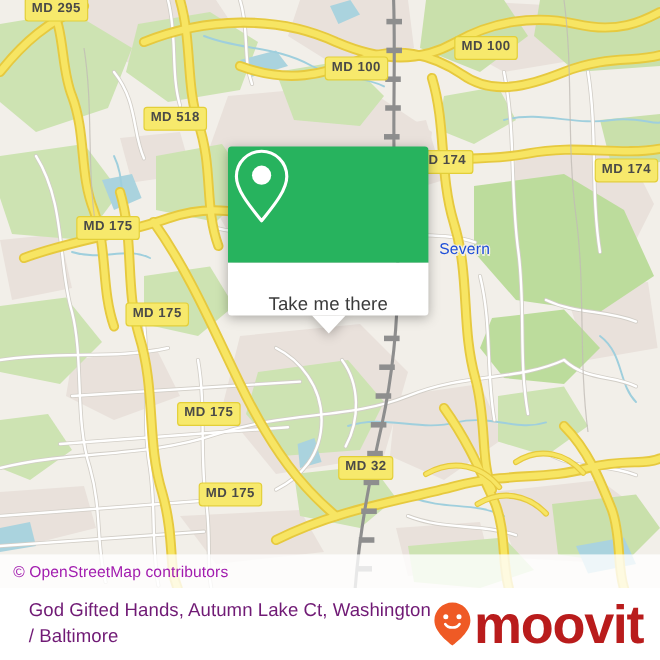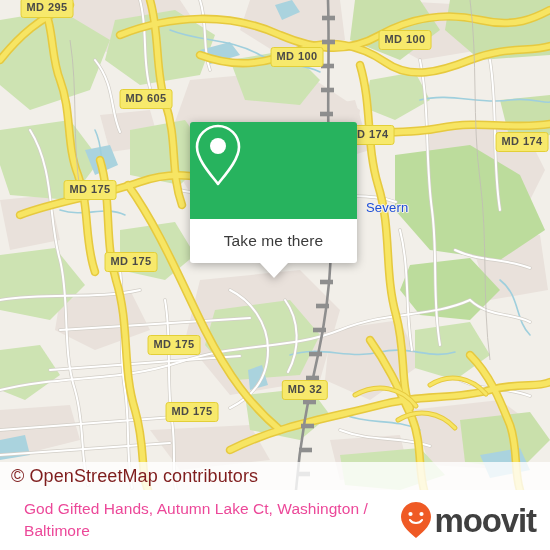--- a/index.html
+++ b/index.html
@@ -56,57 +56,57 @@
   #callout-top{
     background:#27b35e;
     height:97px;
     border-radius:3px 3px 0 0;
     display:flex;align-items:center;justify-content:center;
   }
   #callout-bottom{
     background:#ffffff;
     height:44px;
     border-radius:0 0 3px 3px;
-    display:flex;align-items:center;justify-content:center;
+    display:flex;align-items:flex-end;justify-content:center;
   }
   #callout-bottom span{
     font-size:15.5px;color:#3b3b3b;letter-spacing:.1px;
   }
   #callout-tail{
     position:absolute;
     left:50%;bottom:-15px;margin-left:-14px;
     width:0;height:0;
     border-left:14px solid transparent;
     border-right:14px solid transparent;
     border-top:15px solid #ffffff;
   }
 
   
   #attribution{
     position:absolute;left:0;top:462px;width:550px;height:28px;
     background:rgba(255,255,255,.80);
     display:flex;align-items:center;
     box-sizing:border-box;padding-left:11px;
   }
-  #attribution span{font-size:18px;color:#7f1d1d;letter-spacing:.1px;}
+  #attribution span{font-size:13px;color:#a21caf;letter-spacing:.1px;}
 
   
   #footer{
     position:absolute;left:0;top:490px;width:550px;height:60px;
     background:#ffffff;
     display:flex;align-items:center;justify-content:space-between;
     box-sizing:border-box;padding:0 14px 0 24px;
   }
   #footer-title{
-    font-size:15.5px;color:#ec4899;line-height:1.42;
+    font-size:15.5px;color:#701a75;line-height:1.42;
     max-width:370px;letter-spacing:.05px;
   }
   #brand{display:flex;align-items:center;gap:2px;flex:0 0 auto;}
   #brand-word{
-    font-size:33px;font-weight:bold;color:#404040;
+    font-size:45px;font-weight:bold;color:#b91c1c;
     letter-spacing:-1.1px;line-height:1;
   }
 </style>
 </head>
 <body>
 
 <div id="app">
 
   <div id="map">
     <svg width="550" height="490" viewBox="0 0 550 490">
@@ -318,21 +318,21 @@
           <path d="M470,0 C478,60 472,120 480,180 C488,240 482,300 490,360"></path>
           <path d="M70,40 C78,90 72,140 80,190"></path>
         </g>
 
       </g>
     </svg>
 
     <div class="place-label" style="left:366px;top:200px;">Severn</div>
 
     <div class="shield" style="left:47px;top:8px;">MD 295</div>
-    <div class="shield" style="left:146px;top:99px;">MD 605</div>
+    <div class="shield" style="left:146px;top:99px;">MD 518</div>
     <div class="shield" style="left:297px;top:57px;">MD 100</div>
     <div class="shield" style="left:405px;top:40px;">MD 100</div>
     <div class="shield" style="left:368px;top:135px;">MD 174</div>
     <div class="shield" style="left:522px;top:142px;">MD 174</div>
     <div class="shield" style="left:90px;top:190px;">MD 175</div>
     <div class="shield" style="left:131px;top:262px;">MD 175</div>
     <div class="shield" style="left:174px;top:345px;">MD 175</div>
     <div class="shield" style="left:192px;top:412px;">MD 175</div>
     <div class="shield" style="left:305px;top:390px;">MD 32</div>
 

